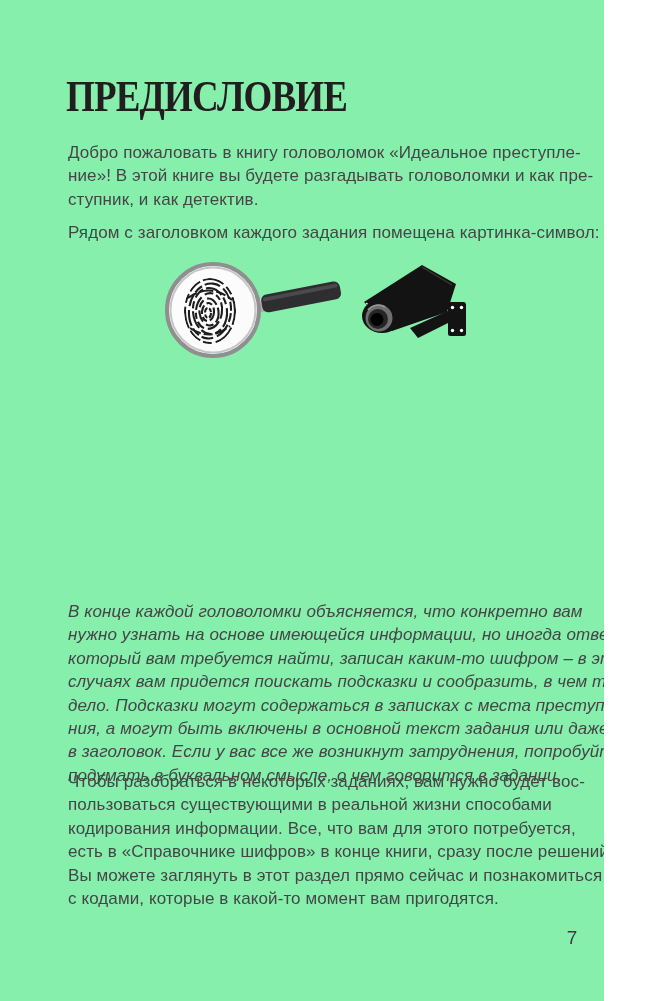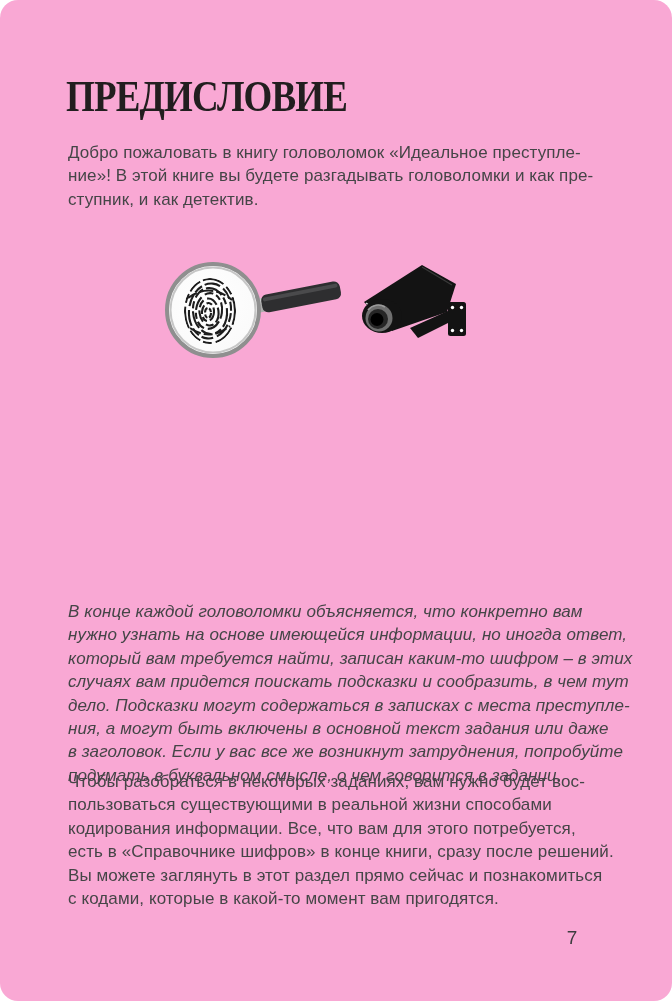--- a/index.html
+++ b/index.html
@@ -2,26 +2,25 @@
 <html lang="ru"><head>
 <meta charset="utf-8">
 <style>
   html, body {
     margin: 0;
     padding: 0;
     background: #ffffff;
   }
   .page {
     position: relative;
-    width: 672px;
+    width: 604px;
     height: 1001px;
-    background: #f9a8d4;
+    background: #86efac;
     overflow: hidden;
     font-family: "Liberation Sans", sans-serif;
-    border-radius: 18px;
   }
   .title {
     position: absolute;
     left: 66px;
     top: 74px;
     margin: 0;
     font-family: "Liberation Serif", serif;
     font-weight: 700;
     font-size: 44px;
     line-height: 46px;
@@ -80,20 +79,21 @@
 <body>
 
 <div class="page">
 
   <h1 class="title">ПРЕДИСЛОВИЕ</h1>
 
   <p class="para p1">Добро пожаловать в книгу головоломок «Идеальное преступле-
 ние»! В этой книге вы будете разгадывать головоломки и как пре-
 ступник, и как детектив.</p>
 
+  <p class="para p2">Рядом с заголовком каждого задания помещена картинка-символ:</p>
 
   <div class="figure-row">
 
     <svg class="fig-magnifier" width="195" height="100" viewBox="0 0 195 100">
       <defs>
         <radialGradient id="lensGrad" cx="0.45" cy="0.4" r="0.75">
           <stop offset="0%" stop-color="#ffffff"></stop>
           <stop offset="78%" stop-color="#fafafa"></stop>
           <stop offset="100%" stop-color="#e9e9e9"></stop>
         </radialGradient>

